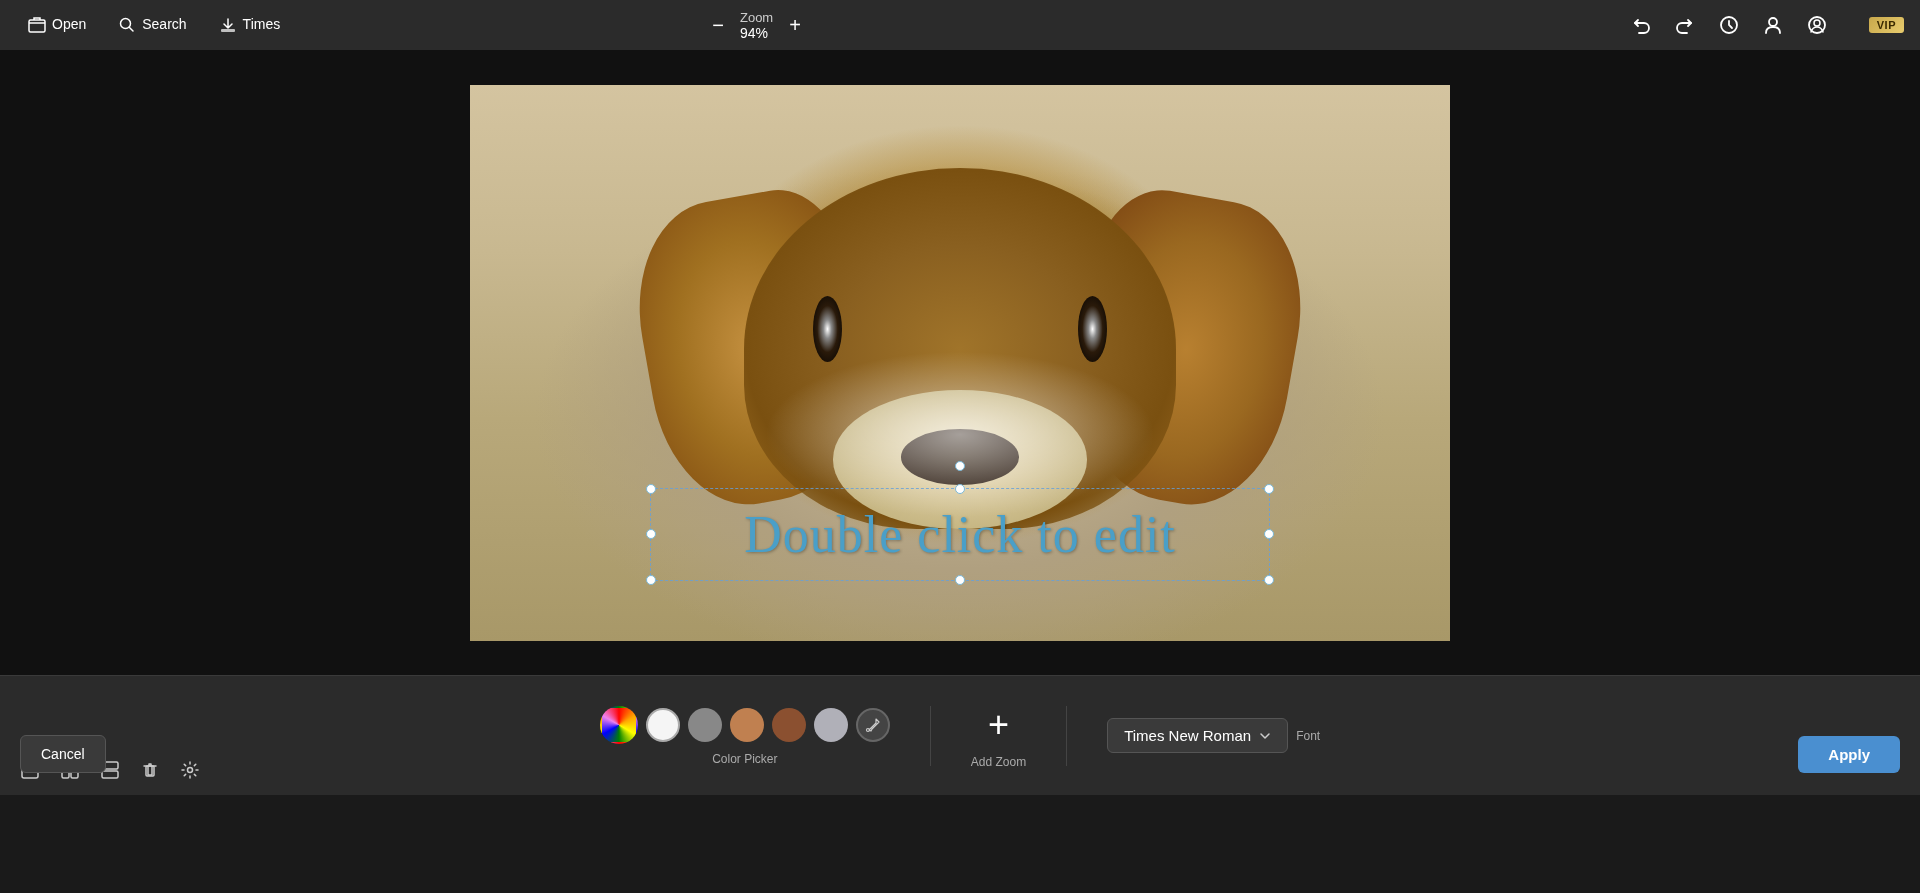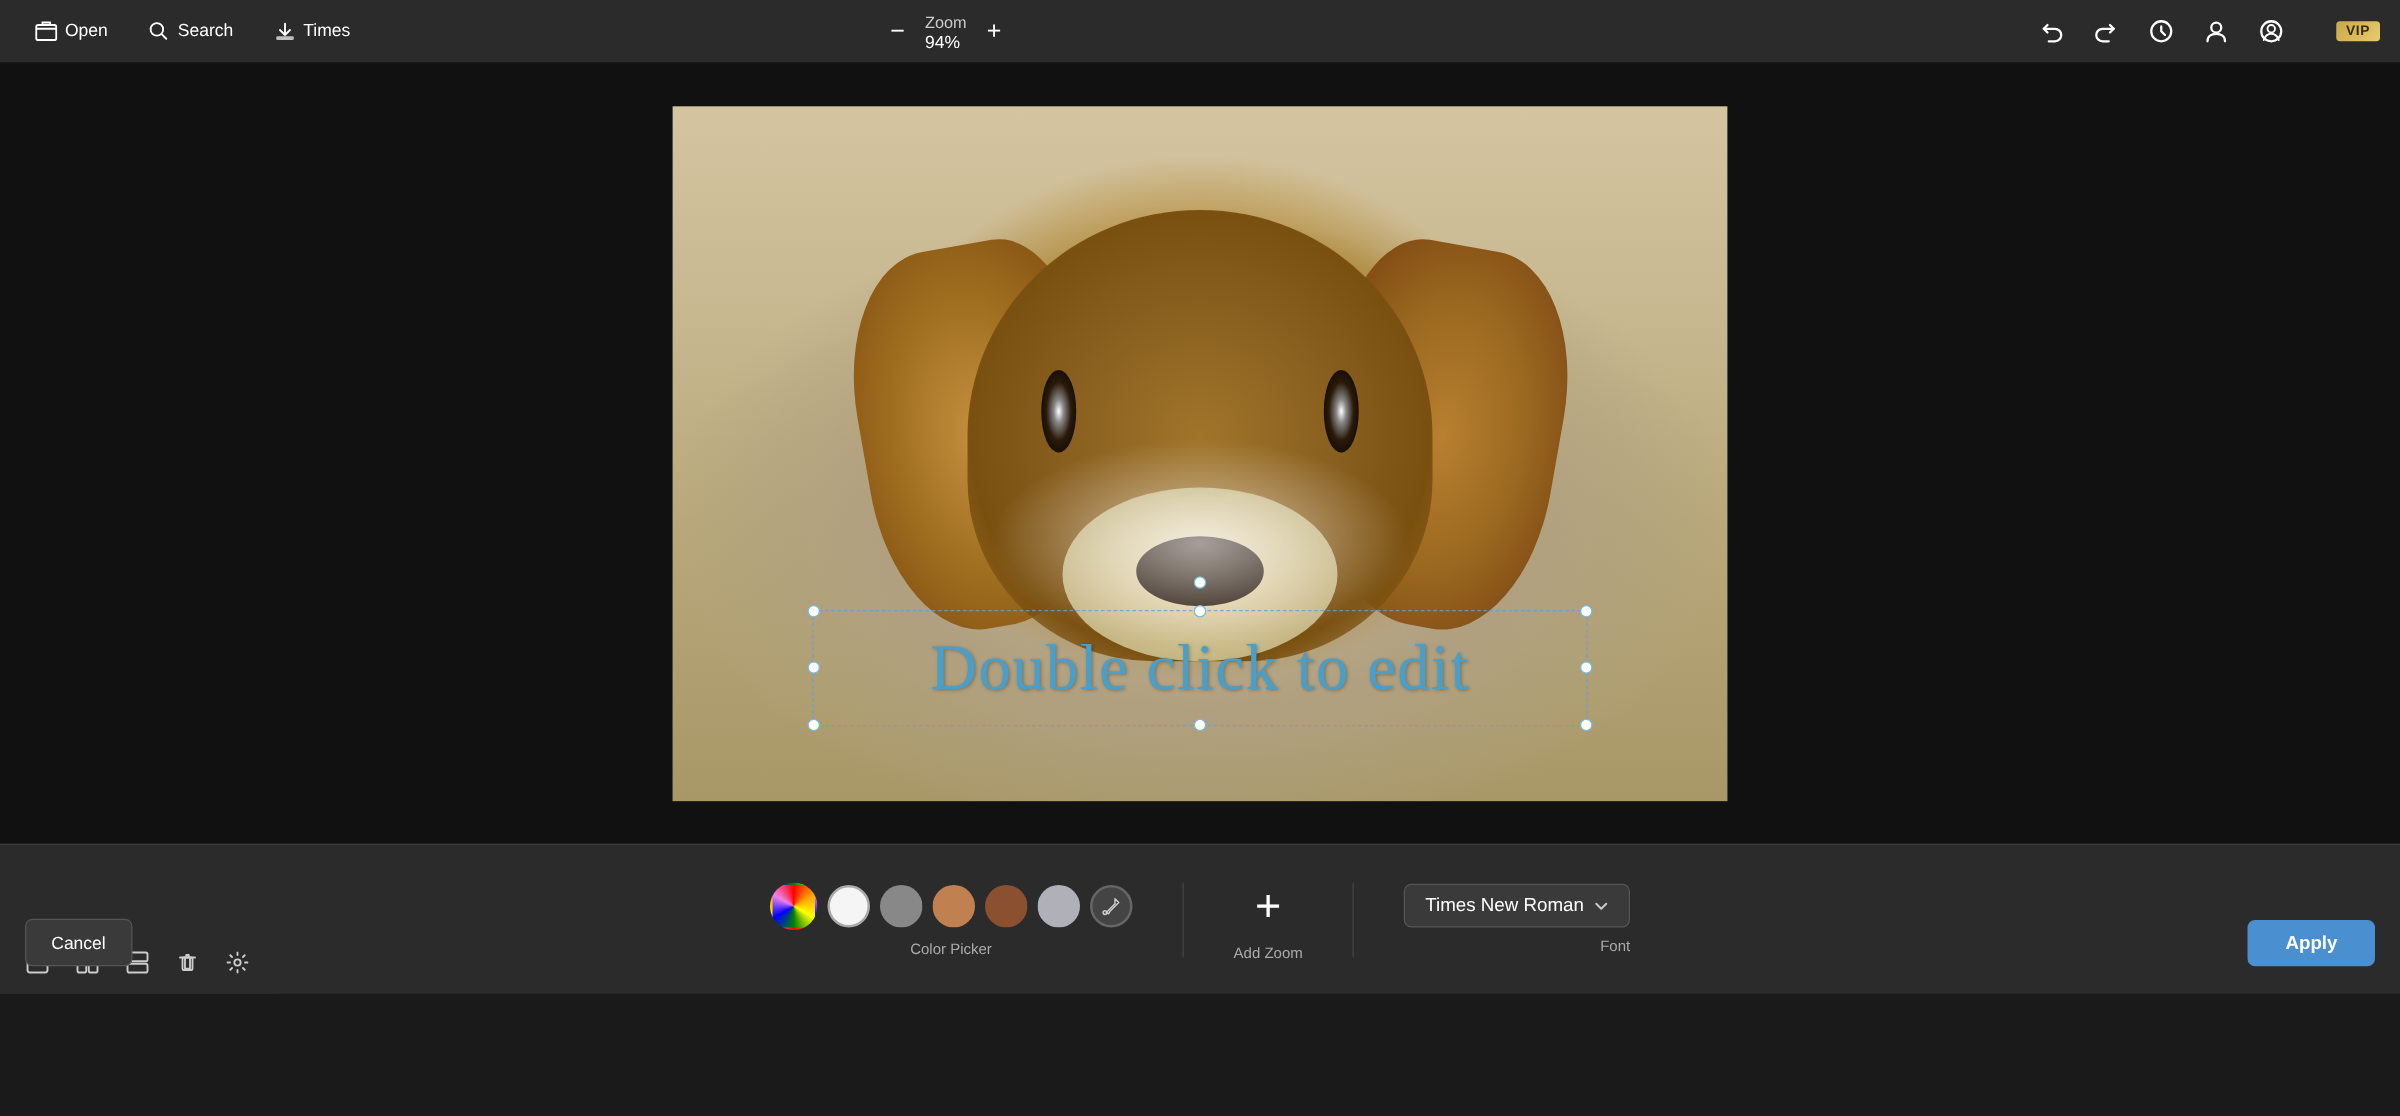--- a/index.html
+++ b/index.html
@@ -99,21 +99,21 @@
       width: 100%;
       height: 625px;
       background: #111;
       display: flex;
       align-items: center;
       justify-content: center;
       position: relative;
     }
 
     .image-canvas {
-      width: 844px;
+      width: 980px;
       height: 556px;
       position: relative;
       background: #555;
       overflow: hidden;
     }
 
     
     .dog-image {
       width: 100%;
       height: 100%;
@@ -350,22 +350,22 @@
       cursor: pointer;
       display: flex;
       align-items: center;
       justify-content: center;
       border-radius: 50%;
     }
 
     
     .font-section {
       display: flex;
-      flex-direction: column;
-      align-items: flex-end;
+      flex-direction: row;
+      align-items: center;
       gap: 8px;
       padding: 0 30px;
     }
     .font-dropdown {
       background: #3a3a3a;
       border: 1px solid #555;
       color: #fff;
       font-size: 15px;
       padding: 8px 16px;
       border-radius: 6px;

